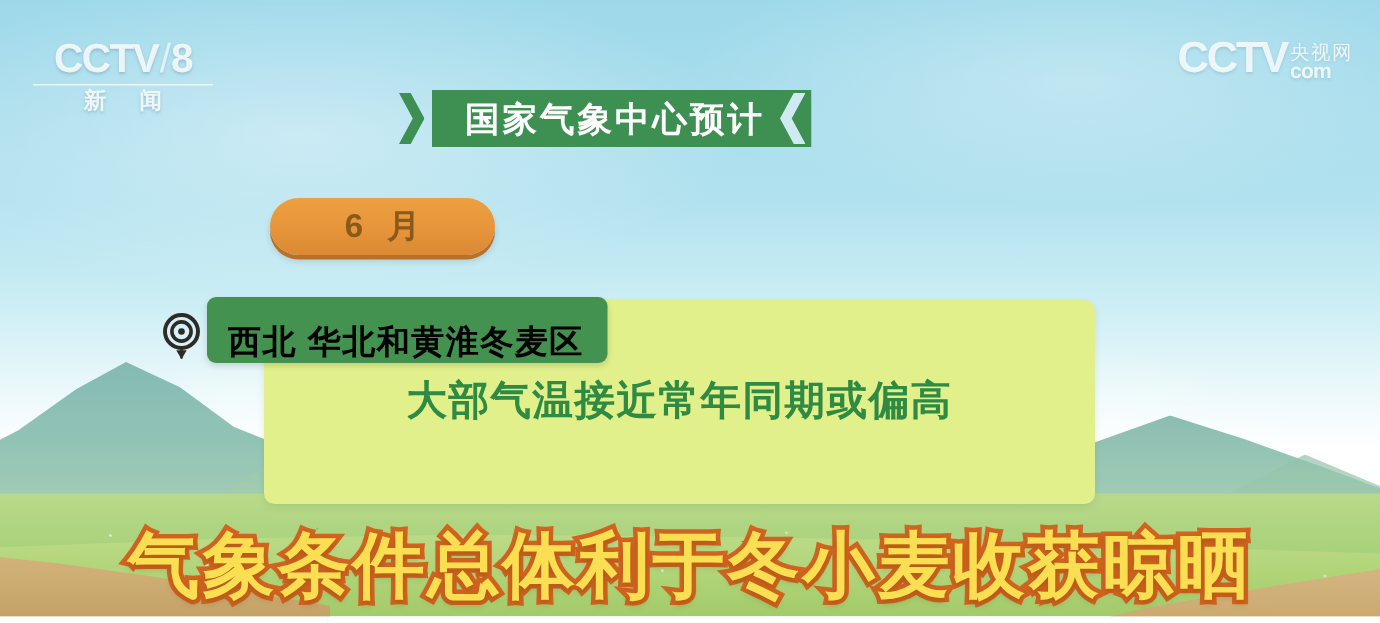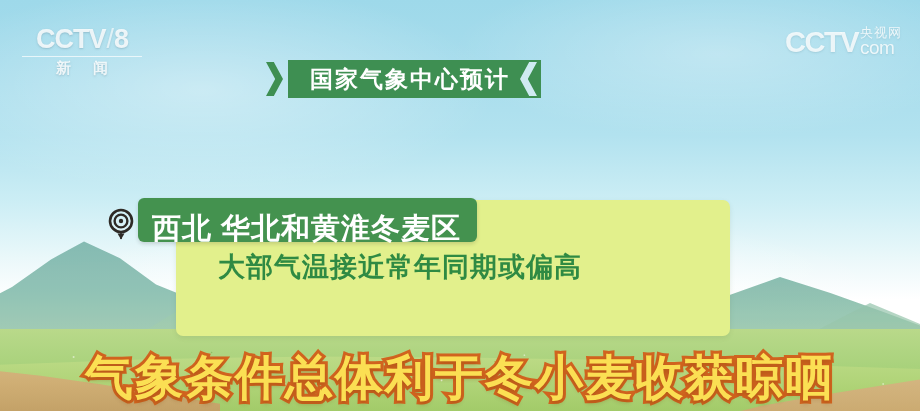--- a/index.html
+++ b/index.html
@@ -189,22 +189,22 @@
     margin-left: 2px;
     line-height: 1;
   }
   .cctvcom-cn {
     font-size: 13px;
     font-weight: normal;
     letter-spacing: 1px;
     display: block;
   }
   .cctvcom-com {
-    font-size: 19px;
-    font-weight: normal;
+    font-size: 14px;
+    font-weight: bold;
     letter-spacing: -0.5px;
     display: block;
     margin-top: -1px;
   }
 
   
   .banner-wrap {
     position: absolute;
     left: 266px; top: 60px;
     display: flex;
@@ -278,21 +278,21 @@
     left: 176px; top: 200px;
     width: 554px; height: 136px;
     background: #e2f08c;
     border-radius: 7px;
     box-shadow: 0 2px 5px rgba(80,110,60,0.12);
   }
   .info-lines {
     position: absolute;
     left: 176px; top: 248px;
     width: 554px;
-    margin-left: 42px;
+    text-align: center;
   }
   .info-line {
     color: #2f8a43;
     font-size: 27px;
     font-weight: bold;
     letter-spacing: 1px;
     line-height: 38px;
     white-space: nowrap;
   }
 
@@ -307,22 +307,22 @@
     left: 138px; top: 198px;
     height: 44px;
     background: #44924f;
     border-radius: 6px;
     display: flex;
     align-items: center;
     padding: 0 16px 0 14px;
     box-shadow: 0 2px 4px rgba(0,0,0,0.14);
   }
   .region-text {
-    color: #ffffff;
-    font-size: 29px;
+    color: #000000;
+    font-size: 22px;
     font-weight: bold;
     letter-spacing: 1px;
     white-space: nowrap;
     line-height: 1;
     margin-top: 16px;
   }
 
   
   .headline {
     position: absolute;
@@ -381,20 +381,23 @@
 
   <div class="banner-wrap">
     <div class="chev-left"></div>
     <div class="banner">
       <span class="banner-title">国家气象中心预计</span>
     </div>
     <div class="banner-tail"></div>
     <div class="chev-right"></div>
   </div>
 
+  <div class="month-pill">
+    <span class="month-label">6 月</span>
+  </div>
 
   <div class="info-box"></div>
   <div class="info-lines">
     <div class="info-line">大部气温接近常年同期或偏高</div>
   </div>
 
   <div class="pin">
     <svg width="28" height="36" viewBox="0 0 28 36">
       <circle cx="14" cy="13" r="11" fill="none" stroke="#2e2a26" stroke-width="2.6"></circle>
       <circle cx="14" cy="13" r="6.4" fill="none" stroke="#2e2a26" stroke-width="2.4"></circle>

